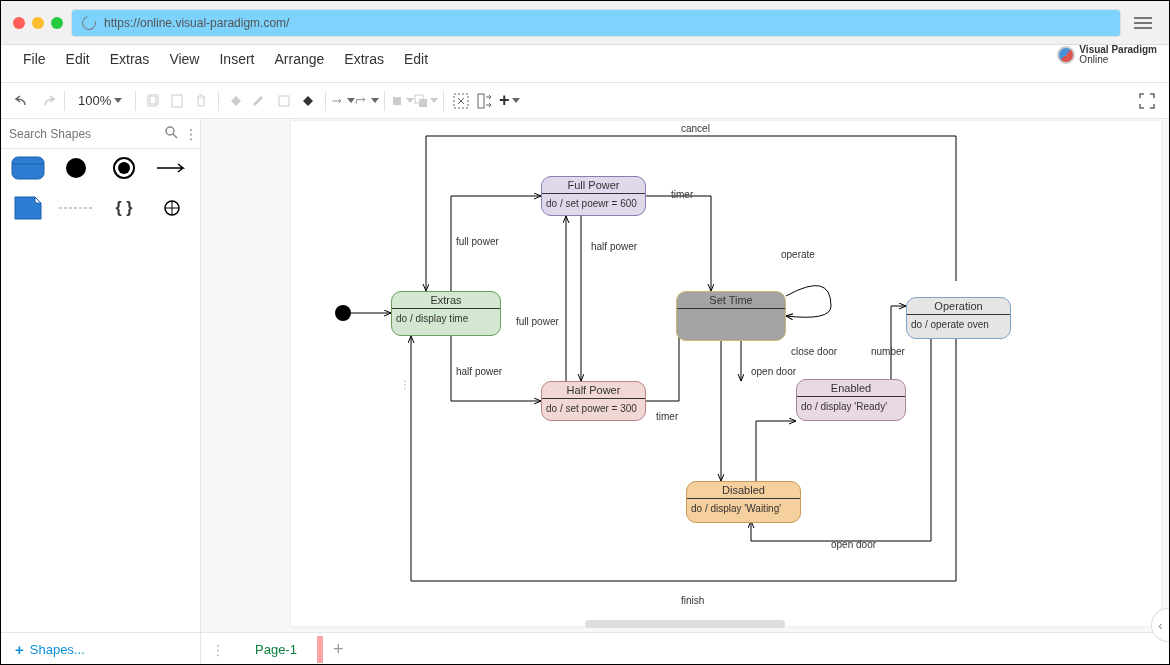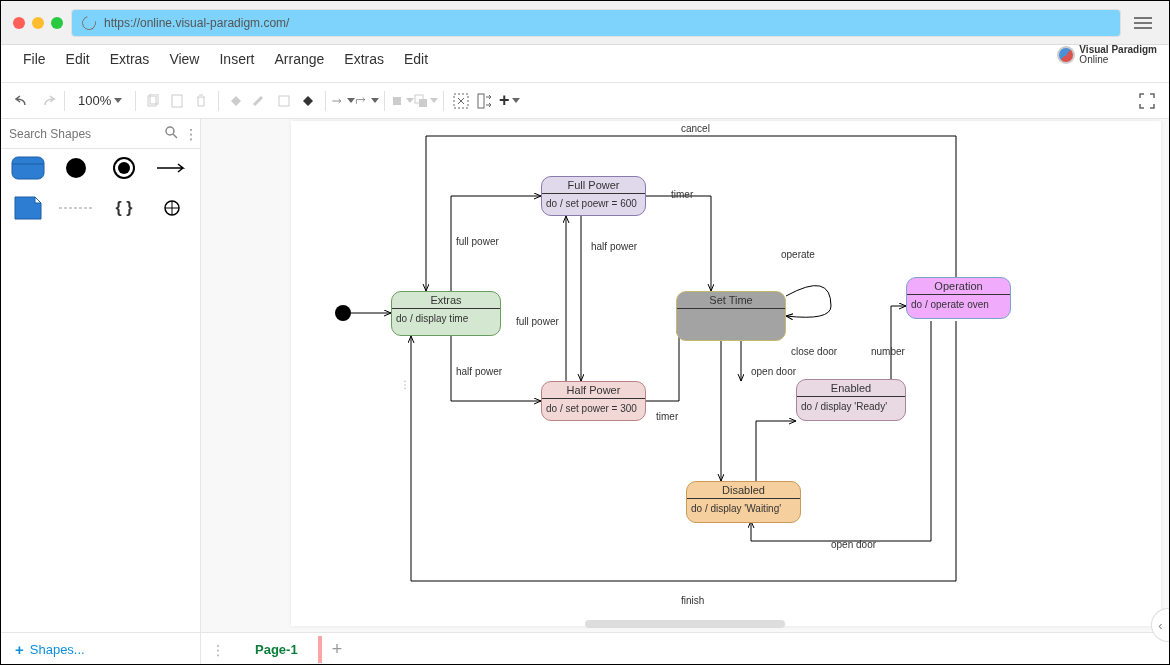--- a/index.html
+++ b/index.html
@@ -55,21 +55,21 @@
 .state { position: absolute; border-radius: 10px; border: 1px solid #333; font-size: 11px; text-align: center; overflow: hidden; }
 .state .title { border-bottom: 1px solid #333; padding: 2px 4px; font-size: 11px; }
 .state .body { padding: 3px 4px; font-size: 10px; text-align: left; line-height: 1.3; }
 .initial-state { position: absolute; width: 16px; height: 16px; border-radius: 50%; background: #000; }
 .edge-label { position: absolute; font-size: 10px; color: #333; white-space: nowrap; }
 
 
 .footer { height: 34px; border-top: 1px solid #e6e6e6; display: flex; align-items: center; }
 .shapes-btn { width: 200px; padding: 0 14px; color: #0d8fdb; font-size: 13px; cursor: pointer; display: flex; align-items: center; gap: 6px; border-right: 1px solid #e6e6e6; height: 100%; }
 .footer-grip { color: #aaa; padding: 0 10px; font-size: 14px; }
-.page-tab { padding: 6px 20px; color: #0a7e3a; font-size: 13px; cursor: pointer; border-right: 4px solid #fca5a5; font-weight: bold; }
+.page-tab { padding: 6px 20px; color: #0a7e3a; font-size: 13px; cursor: pointer; border-right: 6px solid #fca5a5; }
 .add-page { padding: 0 10px; color: #999; font-size: 18px; cursor: pointer; }
 .collapse-handle { position: absolute; right: 0; bottom: 22px; width: 18px; height: 34px; background: #fff; border: 1px solid #ddd; border-right: none; border-radius: 18px 0 0 18px; display: flex; align-items: center; justify-content: center; color: #888; cursor: pointer; }
 </style>
 </head>
 <body>
 
 <div class="browser-chrome">
   <div class="traffic-lights">
     <div class="tl tl-red"></div>
     <div class="tl tl-yellow"></div>
@@ -318,21 +318,21 @@
         <div class="title">Set Time</div>
       </div>
       <div class="state" style="left:395px;top:360px;width:115px;height:42px;background:#f5cf9d;border-color:#c99b56">
         <div class="title">Disabled</div>
         <div class="body">do / display 'Waiting'</div>
       </div>
       <div class="state" style="left:505px;top:258px;width:110px;height:42px;background:#e9d9e3;border-color:#a8859b">
         <div class="title">Enabled</div>
         <div class="body">do / display 'Ready'</div>
       </div>
-      <div class="state" style="left:615px;top:156px;width:105px;height:42px;background:#f0abfc;border-color:#7ba3cc">
+      <div class="state" style="left:615px;top:176px;width:105px;height:42px;background:#e5e5e5;border-color:#7ba3cc">
         <div class="title">Operation</div>
         <div class="body">do / operate oven</div>
       </div>
 
       <div class="edge-label" style="left:390px;top:2px">cancel</div>
       <div class="edge-label" style="left:380px;top:68px">timer</div>
       <div class="edge-label" style="left:365px;top:290px">timer</div>
       <div class="edge-label" style="left:165px;top:115px">full power</div>
       <div class="edge-label" style="left:225px;top:195px">full power</div>
       <div class="edge-label" style="left:300px;top:120px">half power</div>

